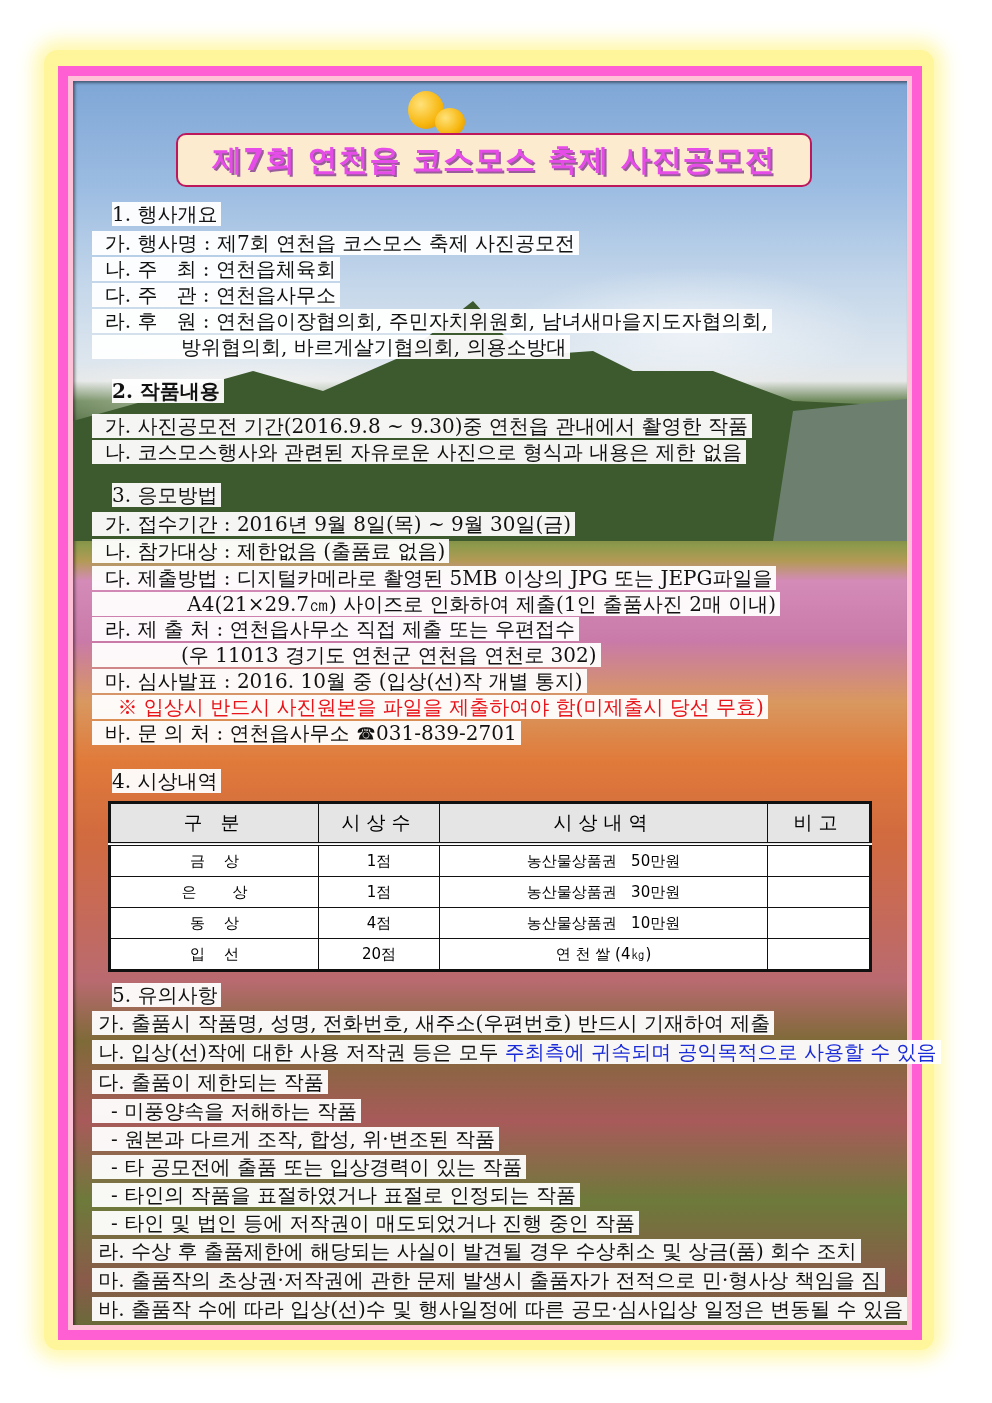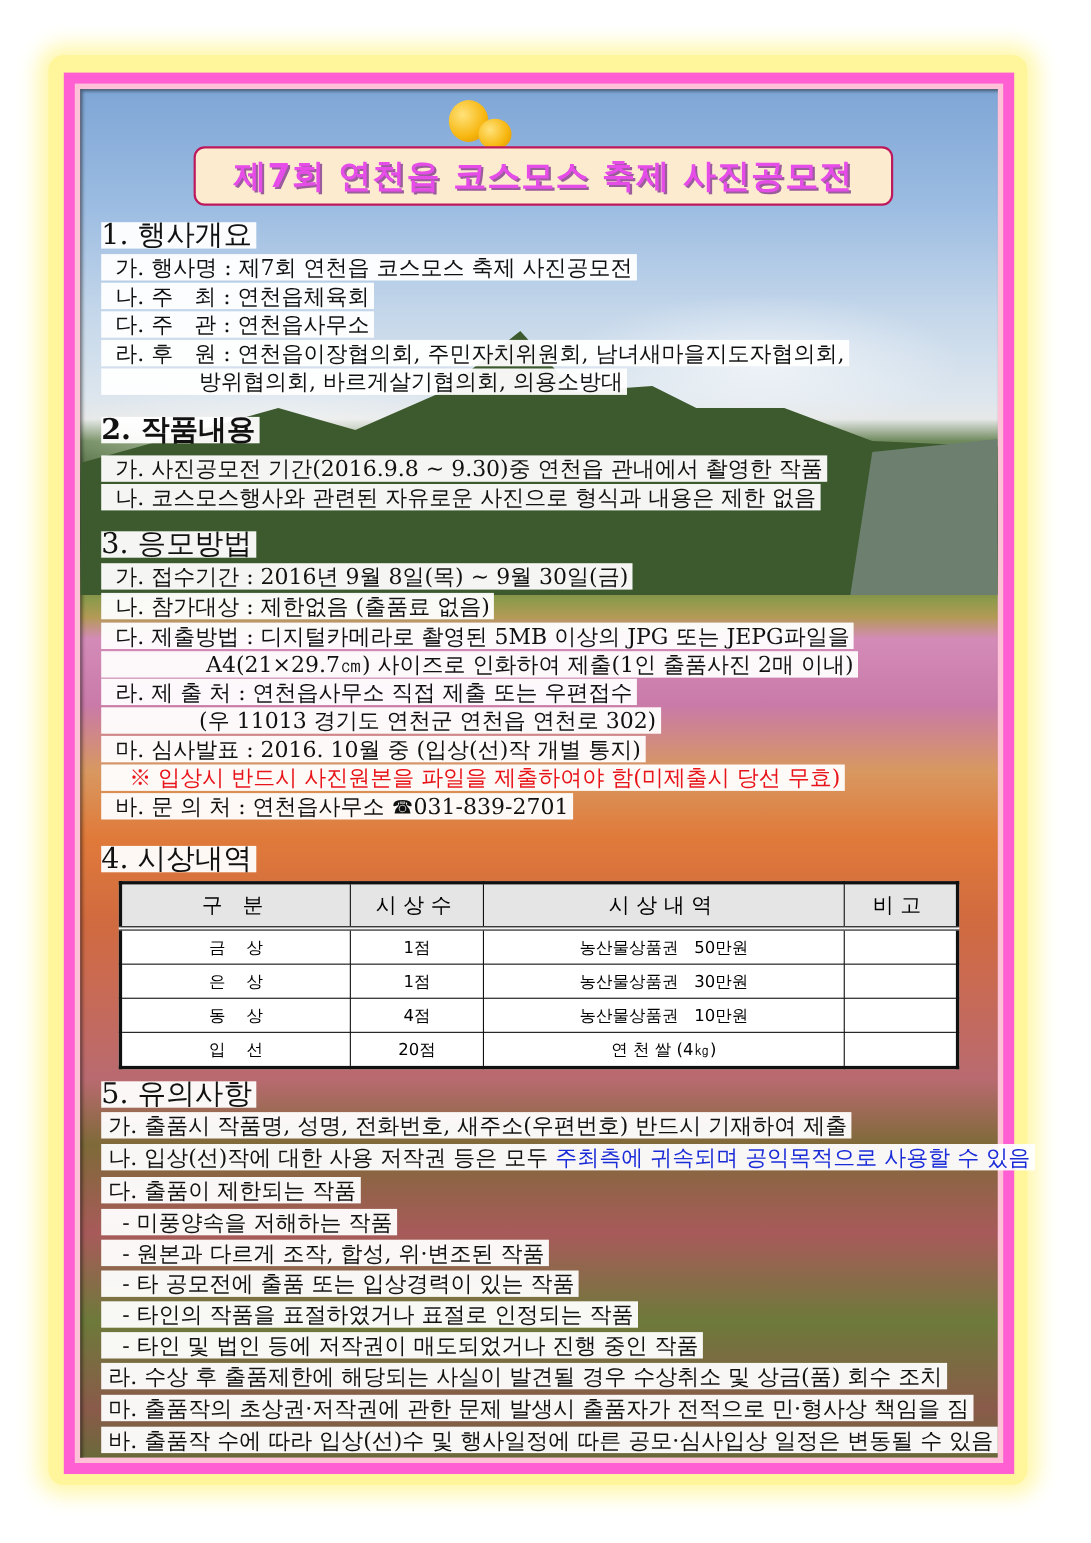--- a/index.html
+++ b/index.html
@@ -35,21 +35,21 @@
                background: #fdebd0; border: 2px solid #be185d; border-radius: 10px;
                display: flex; align-items: center; justify-content: center; }
   .title-text { font-family: "DejaVu Sans", "Liberation Sans", sans-serif; font-weight: bold;
                 font-size: 30px; color: #e64ce8; letter-spacing: 1px;
                 text-shadow: 2px 2px 0 #9a5c9a; }
 
   
   .line { position: absolute; left: 92px; height: 24px; line-height: 24px;
           background: rgba(255,255,255,0.95); color: #111; font-size: 20px;
           white-space: pre; padding-right: 4px; }
-  .heading { font-size: 26px; }
+  .heading { font-size: 20px; margin-left: 20px; }
   .red { color: #e8141a; }
   .blue { color: #1a2bd8; }
 
   
   .prize-table { position: absolute; left: 108px; top: 801px; width: 764px;
                  border-collapse: collapse; border: 3px solid #111; background: #fff;
                  font-family: "DejaVu Sans", "Liberation Sans", sans-serif; font-size: 15px; }
   .prize-table th { background: #e5e5e5; height: 36px; font-weight: normal; font-size: 19px;
                     font-family: "DejaVu Serif", "Liberation Serif", serif;
                     border: 1px solid #111; border-bottom: 4px double #111; letter-spacing: 6px; }
@@ -108,21 +108,21 @@
     </tr>
   </thead>
   <tbody>
     <tr>
       <td style="white-space:pre;">금    상</td>
       <td>1점</td>
       <td style="white-space:pre;">농산물상품권   50만원</td>
       <td></td>
     </tr>
     <tr>
-      <td style="white-space:pre;">은    상</td>
+      <td style="white-space:pre;font-family:Liberation Mono, monospace;">은    상</td>
       <td>1점</td>
       <td style="white-space:pre;">농산물상품권   30만원</td>
       <td></td>
     </tr>
     <tr>
       <td style="white-space:pre;">동    상</td>
       <td>4점</td>
       <td style="white-space:pre;">농산물상품권   10만원</td>
       <td></td>
     </tr>

